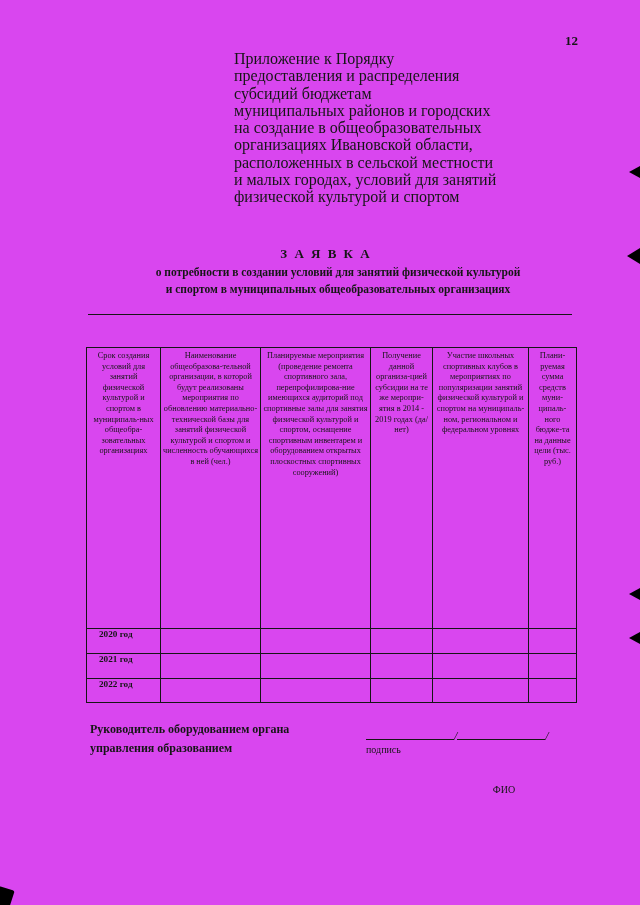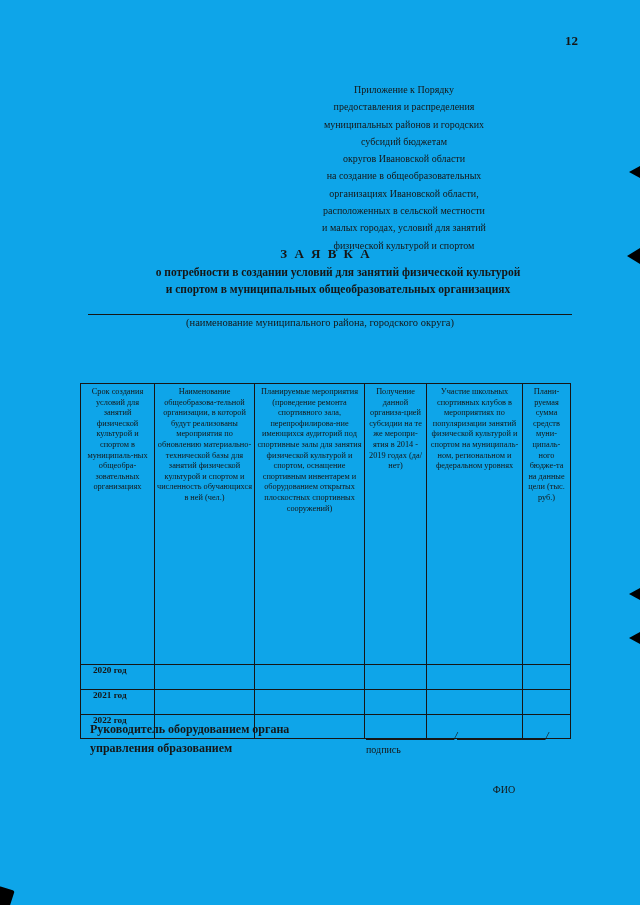--- a/index.html
+++ b/index.html
@@ -1,40 +1,40 @@
 <!DOCTYPE html>
 <html><head>
 <meta charset="utf-8">
 <style>
   * { margin: 0; padding: 0; box-sizing: border-box; }
   html, body { background: #e8e8e8; }
   .page {
     position: relative;
     width: 640px;
     height: 905px;
-    background: #0ea5e9;
+    background: #d946ef;
     font-family: "Liberation Serif", "DejaVu Serif", serif;
     color: #161616;
     overflow: hidden;
     margin: 0 auto;
   }
   .page-number {
     position: absolute;
     top: 33px;
     right: 62px;
     font-size: 13px;
     font-weight: bold;
   }
   .header-block {
     position: absolute;
-    top: 81px;
+    top: 50px;
     right: 66px;
     width: 340px;
-    text-align: center;
-    font-size: 10px;
+    text-align: left;
+    font-size: 16px;
     line-height: 17.3px;
   }
   .title {
     position: absolute;
     top: 246px;
     left: 6px;
     width: 100%;
     text-align: center;
     font-size: 13px;
     letter-spacing: 2px;
@@ -62,25 +62,24 @@
     position: absolute;
     top: 317px;
     left: 0;
     width: 100%;
     text-align: center;
     font-size: 10.5px;
   }
   table.apptable {
     position: absolute;
     top: 347px;
-    left: 80px;
+    left: 86px;
     width: 490px;
     border-collapse: collapse;
     table-layout: fixed;
-    margin-top: 36px;
   }
   table.apptable th, table.apptable td {
     border: 1px solid #161616;
     font-weight: normal;
     vertical-align: top;
     text-align: center;
     padding: 3px 2px 2px 2px;
     font-size: 8.3px;
     line-height: 1.28;
     overflow-wrap: break-word;
@@ -161,39 +160,37 @@
 </head>
 <body>
 
 <div class="page">
 
   <div class="page-number">12</div>
 
   <div class="header-block">
     <div>Приложение к Порядку</div>
     <div>предоставления и распределения</div>
+    <div>субсидий бюджетам</div>
     <div>муниципальных районов и городских</div>
-    <div>субсидий бюджетам</div>
-    <div>округов Ивановской области</div>
     <div>на создание в общеобразовательных</div>
     <div>организациях Ивановской области,</div>
     <div>расположенных в сельской местности</div>
     <div>и малых городах, условий для занятий</div>
     <div>физической культурой и спортом</div>
   </div>
 
   <div class="title">З А Я В К А</div>
 
   <div class="subtitle">
     <div>о потребности в создании условий для занятий физической культурой</div>
     <div>и спортом в муниципальных общеобразовательных организациях</div>
   </div>
 
   <div class="fill-line"></div>
-  <div class="caption">(наименование муниципального района, городского округа)</div>
 
   <table class="apptable">
     <colgroup>
       <col class="c1">
         <col class="c2">
         <col class="c3">
         <col class="c4">
         <col class="c5">
         <col class="c6">
     </colgroup>

